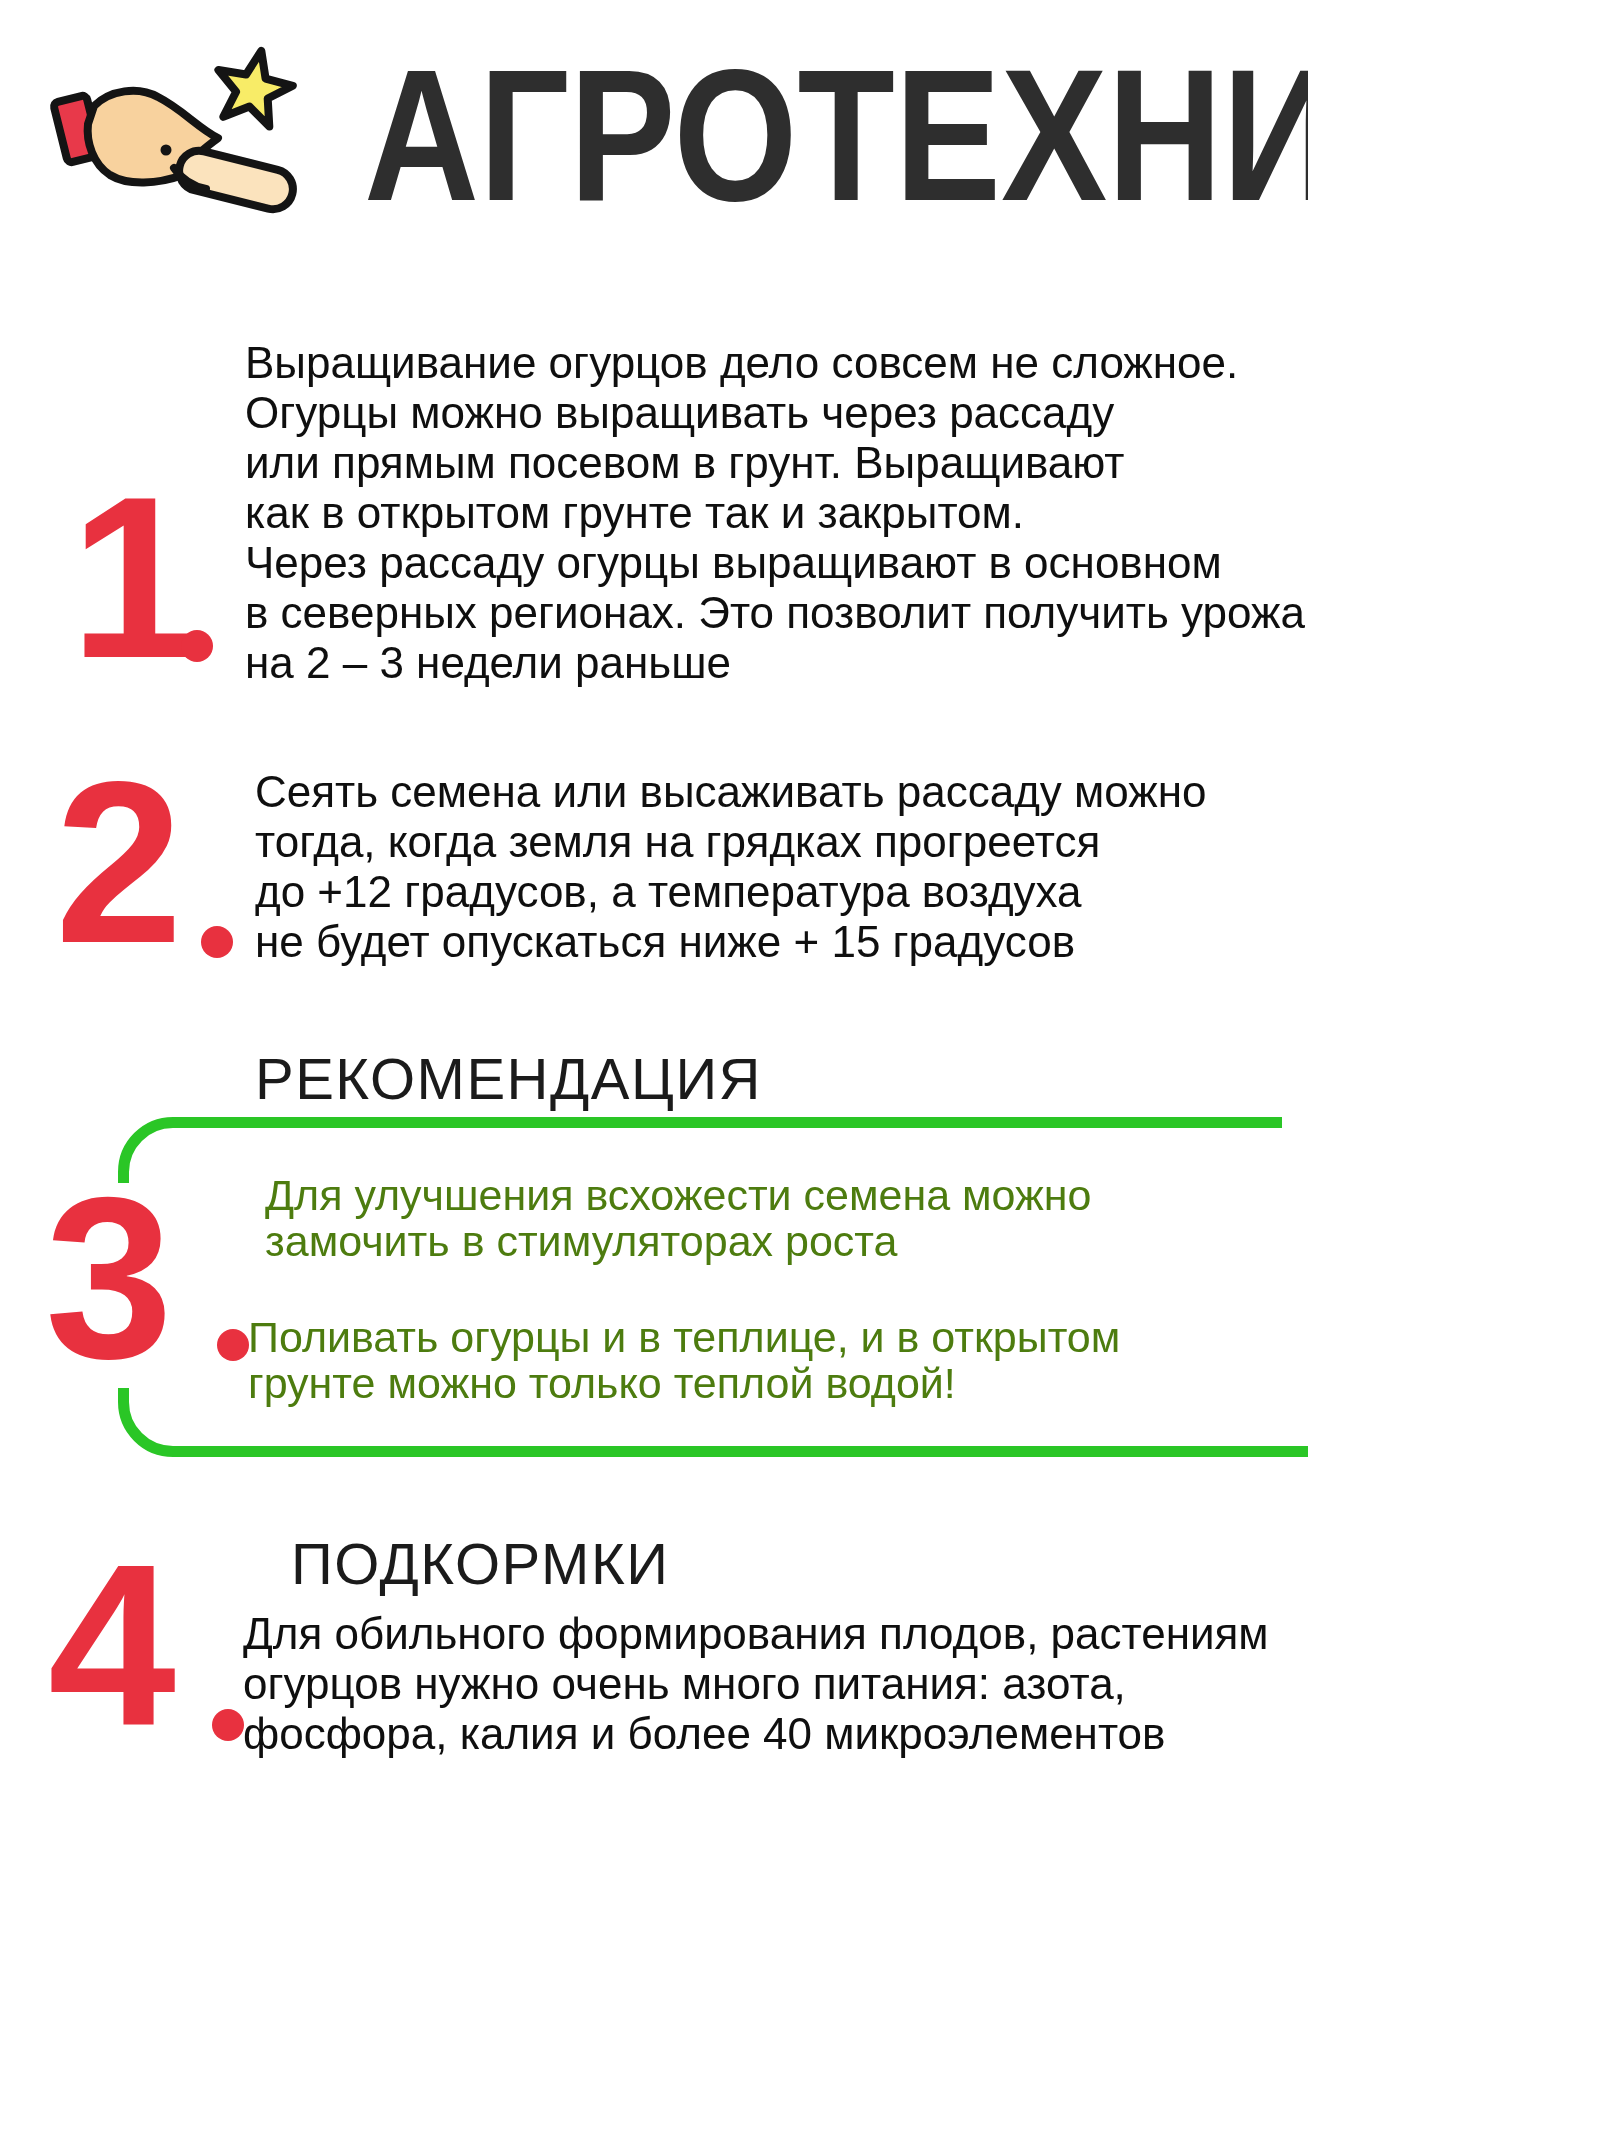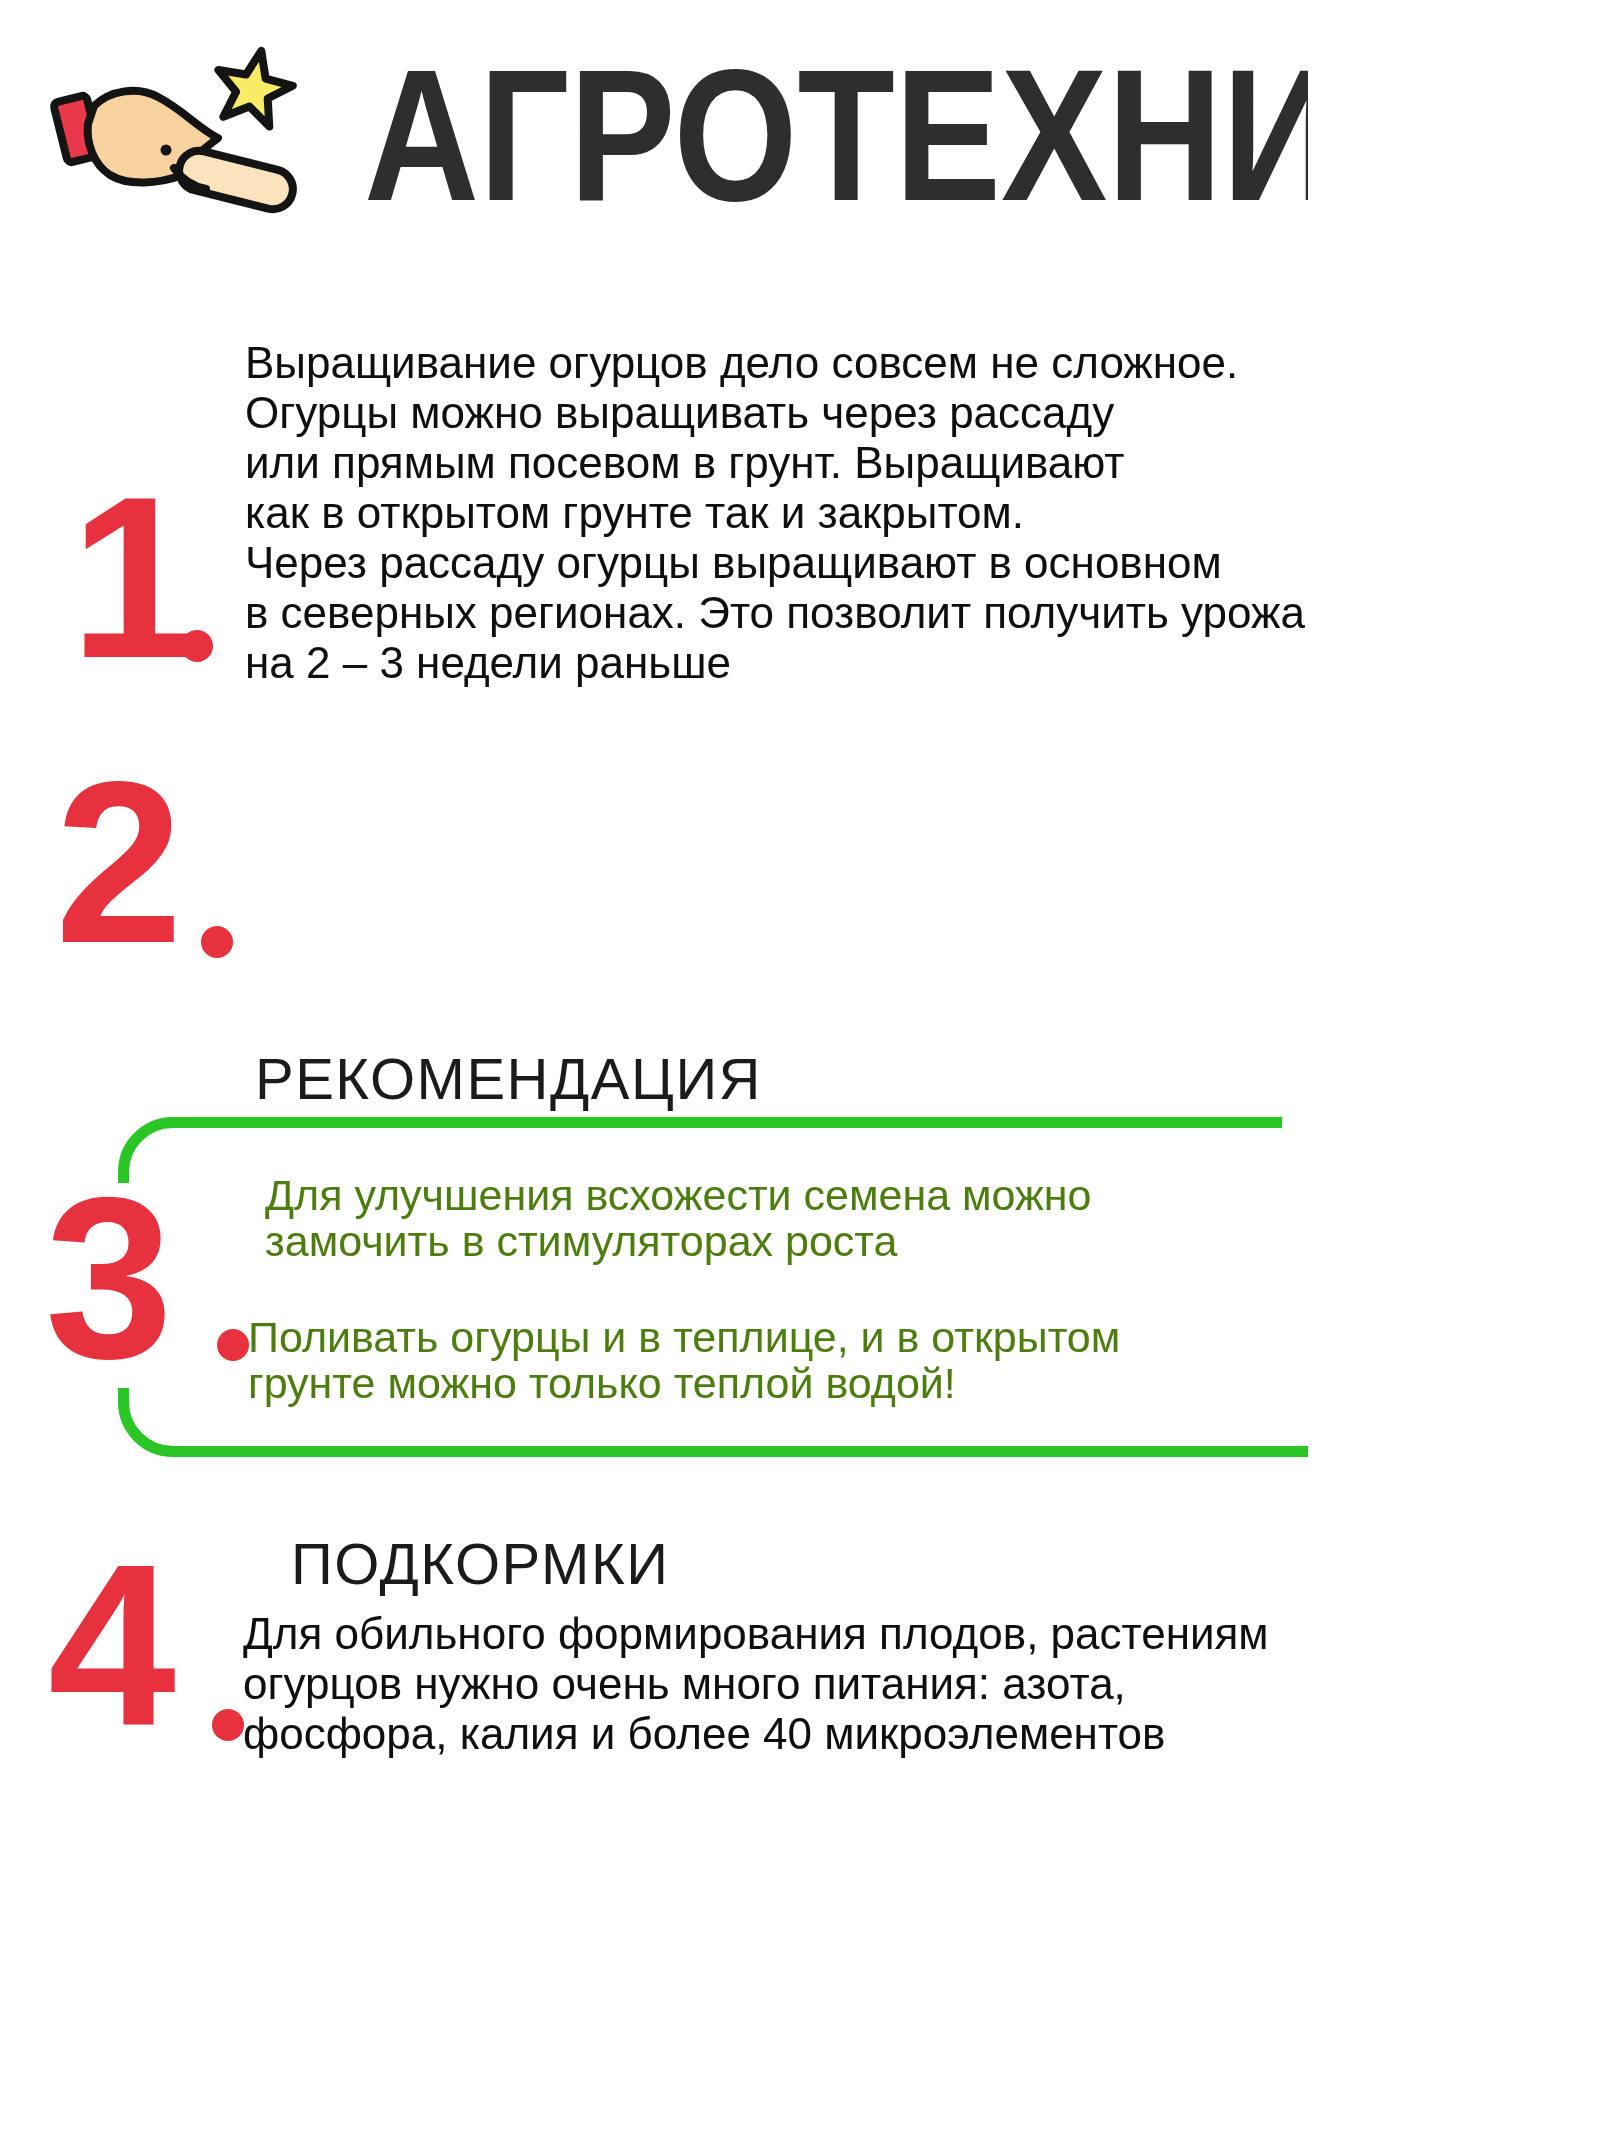--- a/index.html
+++ b/index.html
@@ -78,20 +78,24 @@
   <div class="abs body-text" style="left:245px;top:338px;width:1340px;">Выращивание огурцов дело совсем не сложное.
 Огурцы можно выращивать через рассаду
 или прямым посевом в грунт. Выращивают
 как в открытом грунте так и закрытом.
 Через рассаду огурцы выращивают в основном
 в северных регионах. Это позволит получить урожай
 на 2 – 3 недели раньше</div>
   <div class="abs num" style="left:70px;top:463px;">1</div>
   <div class="abs num-dot" style="left:181px;top:630px;"></div>
 
+  <div class="abs body-text" style="left:255px;top:767px;width:1340px;">Сеять семена или высаживать рассаду можно
+тогда, когда земля на грядках прогреется
+до +12 градусов, а температура воздуха
+не будет опускаться ниже + 15 градусов</div>
   <div class="abs num" style="left:55px;top:748px;">2</div>
   <div class="abs num-dot" style="left:201px;top:926px;"></div>
 
   <div class="abs heading" style="left:255px;top:1045px;">РЕКОМЕНДАЦИЯ</div>
   <div class="abs box-text" style="left:265px;top:1172px;width:1200px;">Для улучшения всхожести семена можно
 замочить в стимуляторах роста</div>
   <div class="abs box-text" style="left:248px;top:1314px;width:1220px;">Поливать огурцы и в теплице, и в открытом
 грунте можно только теплой водой!</div>
   <div class="abs num" style="left:45px;top:1163px;">3</div>
   <div class="abs num-dot" style="left:217px;top:1329px;"></div>

